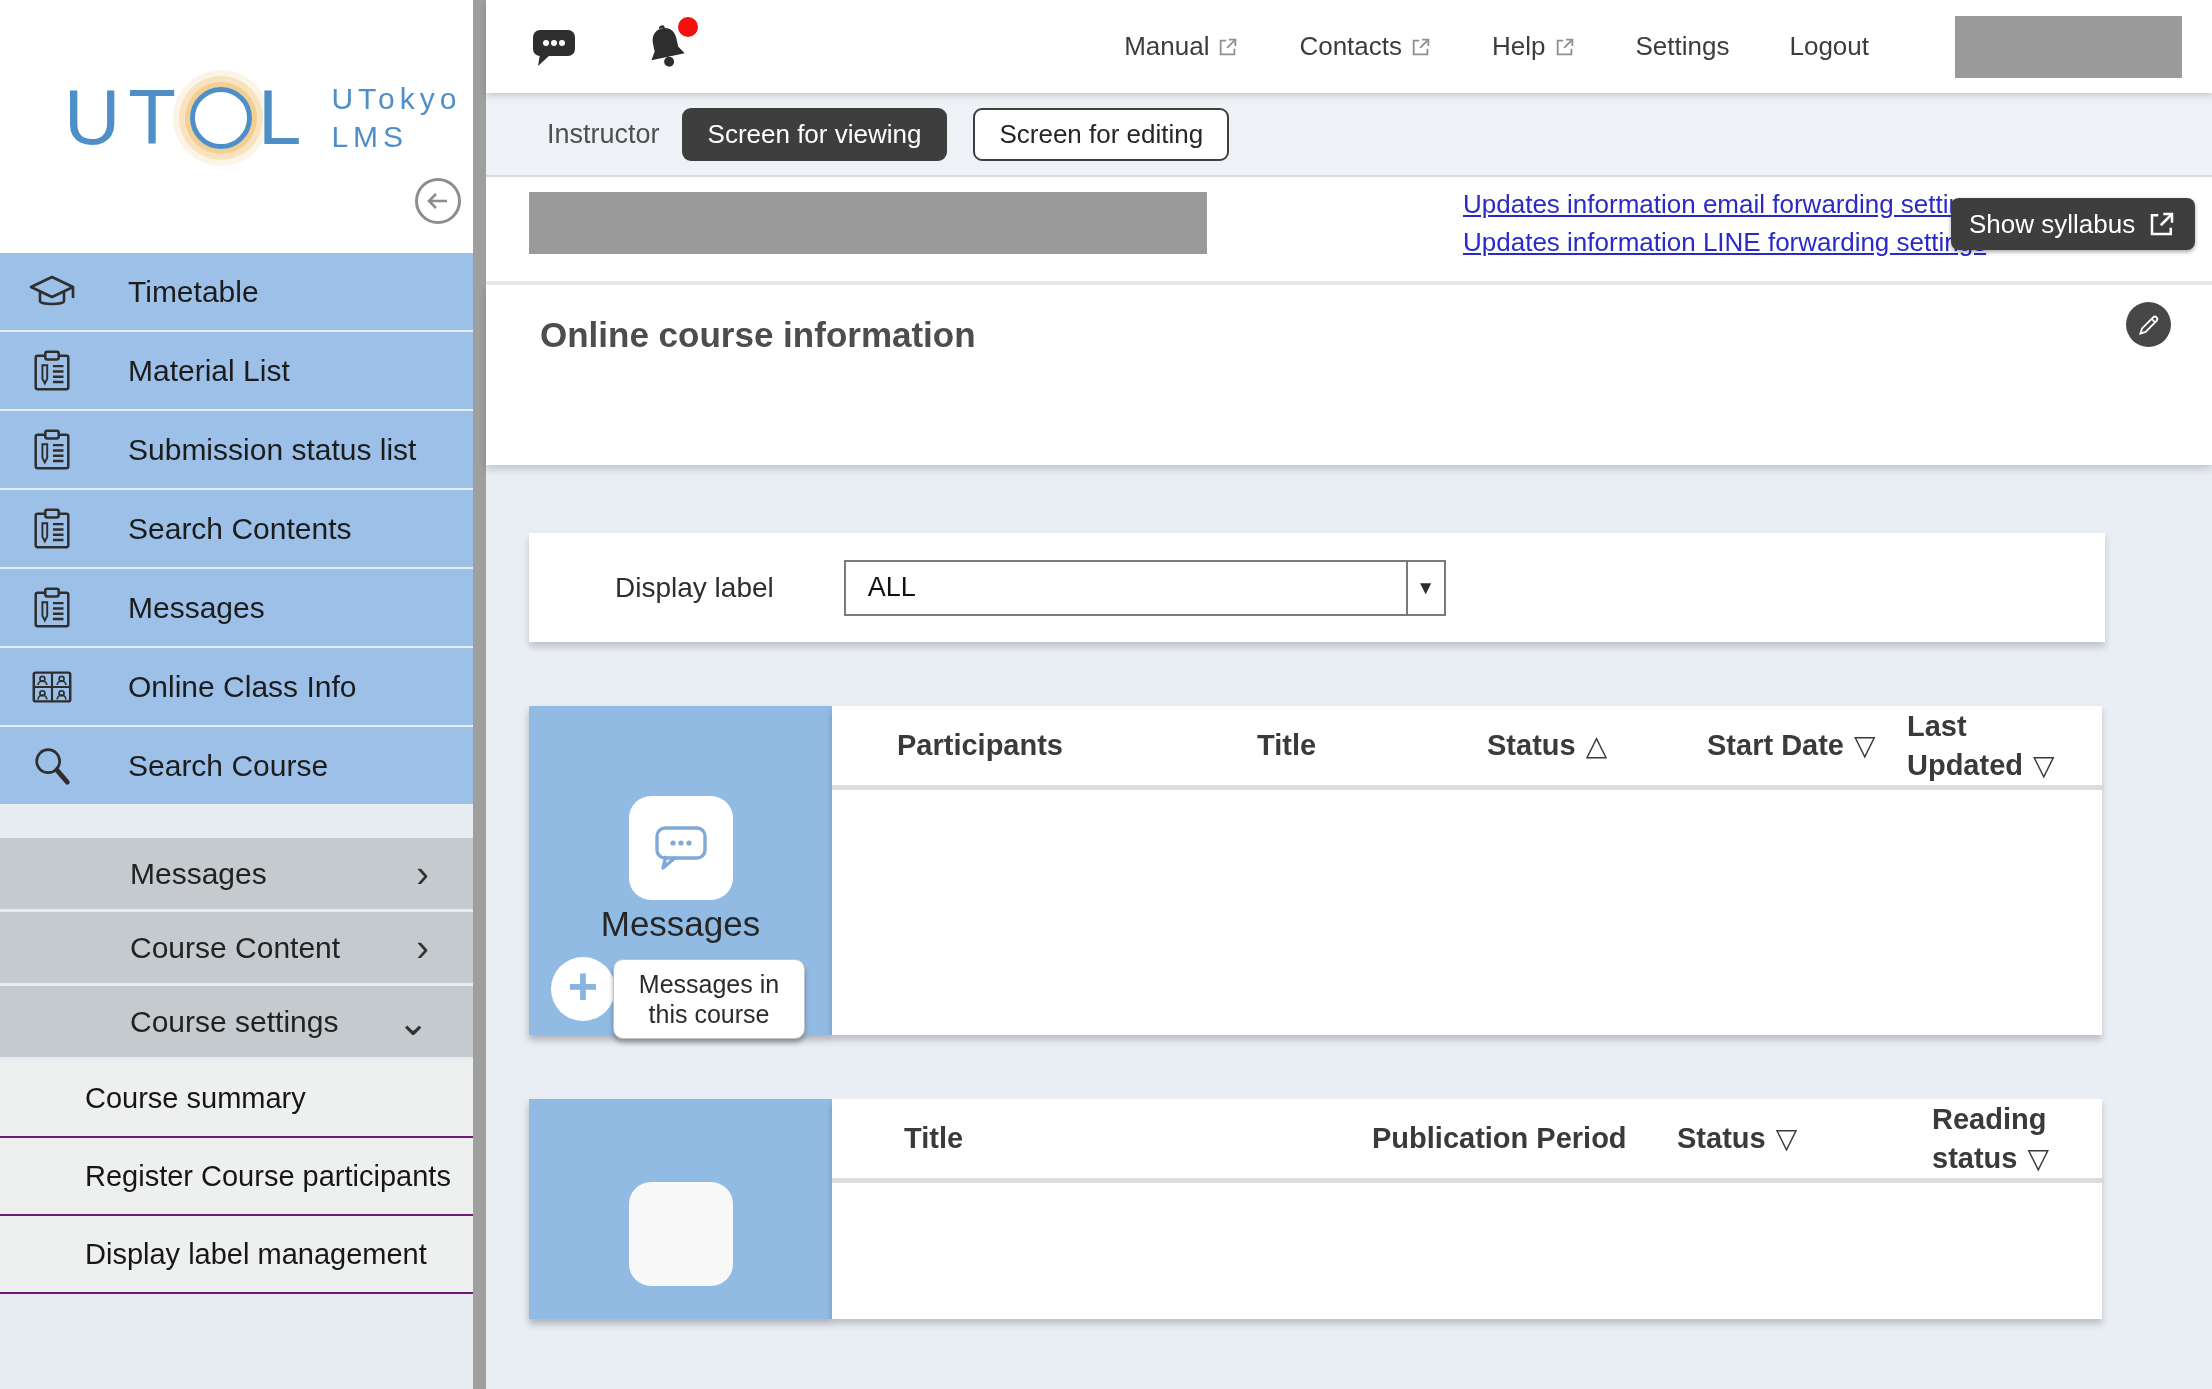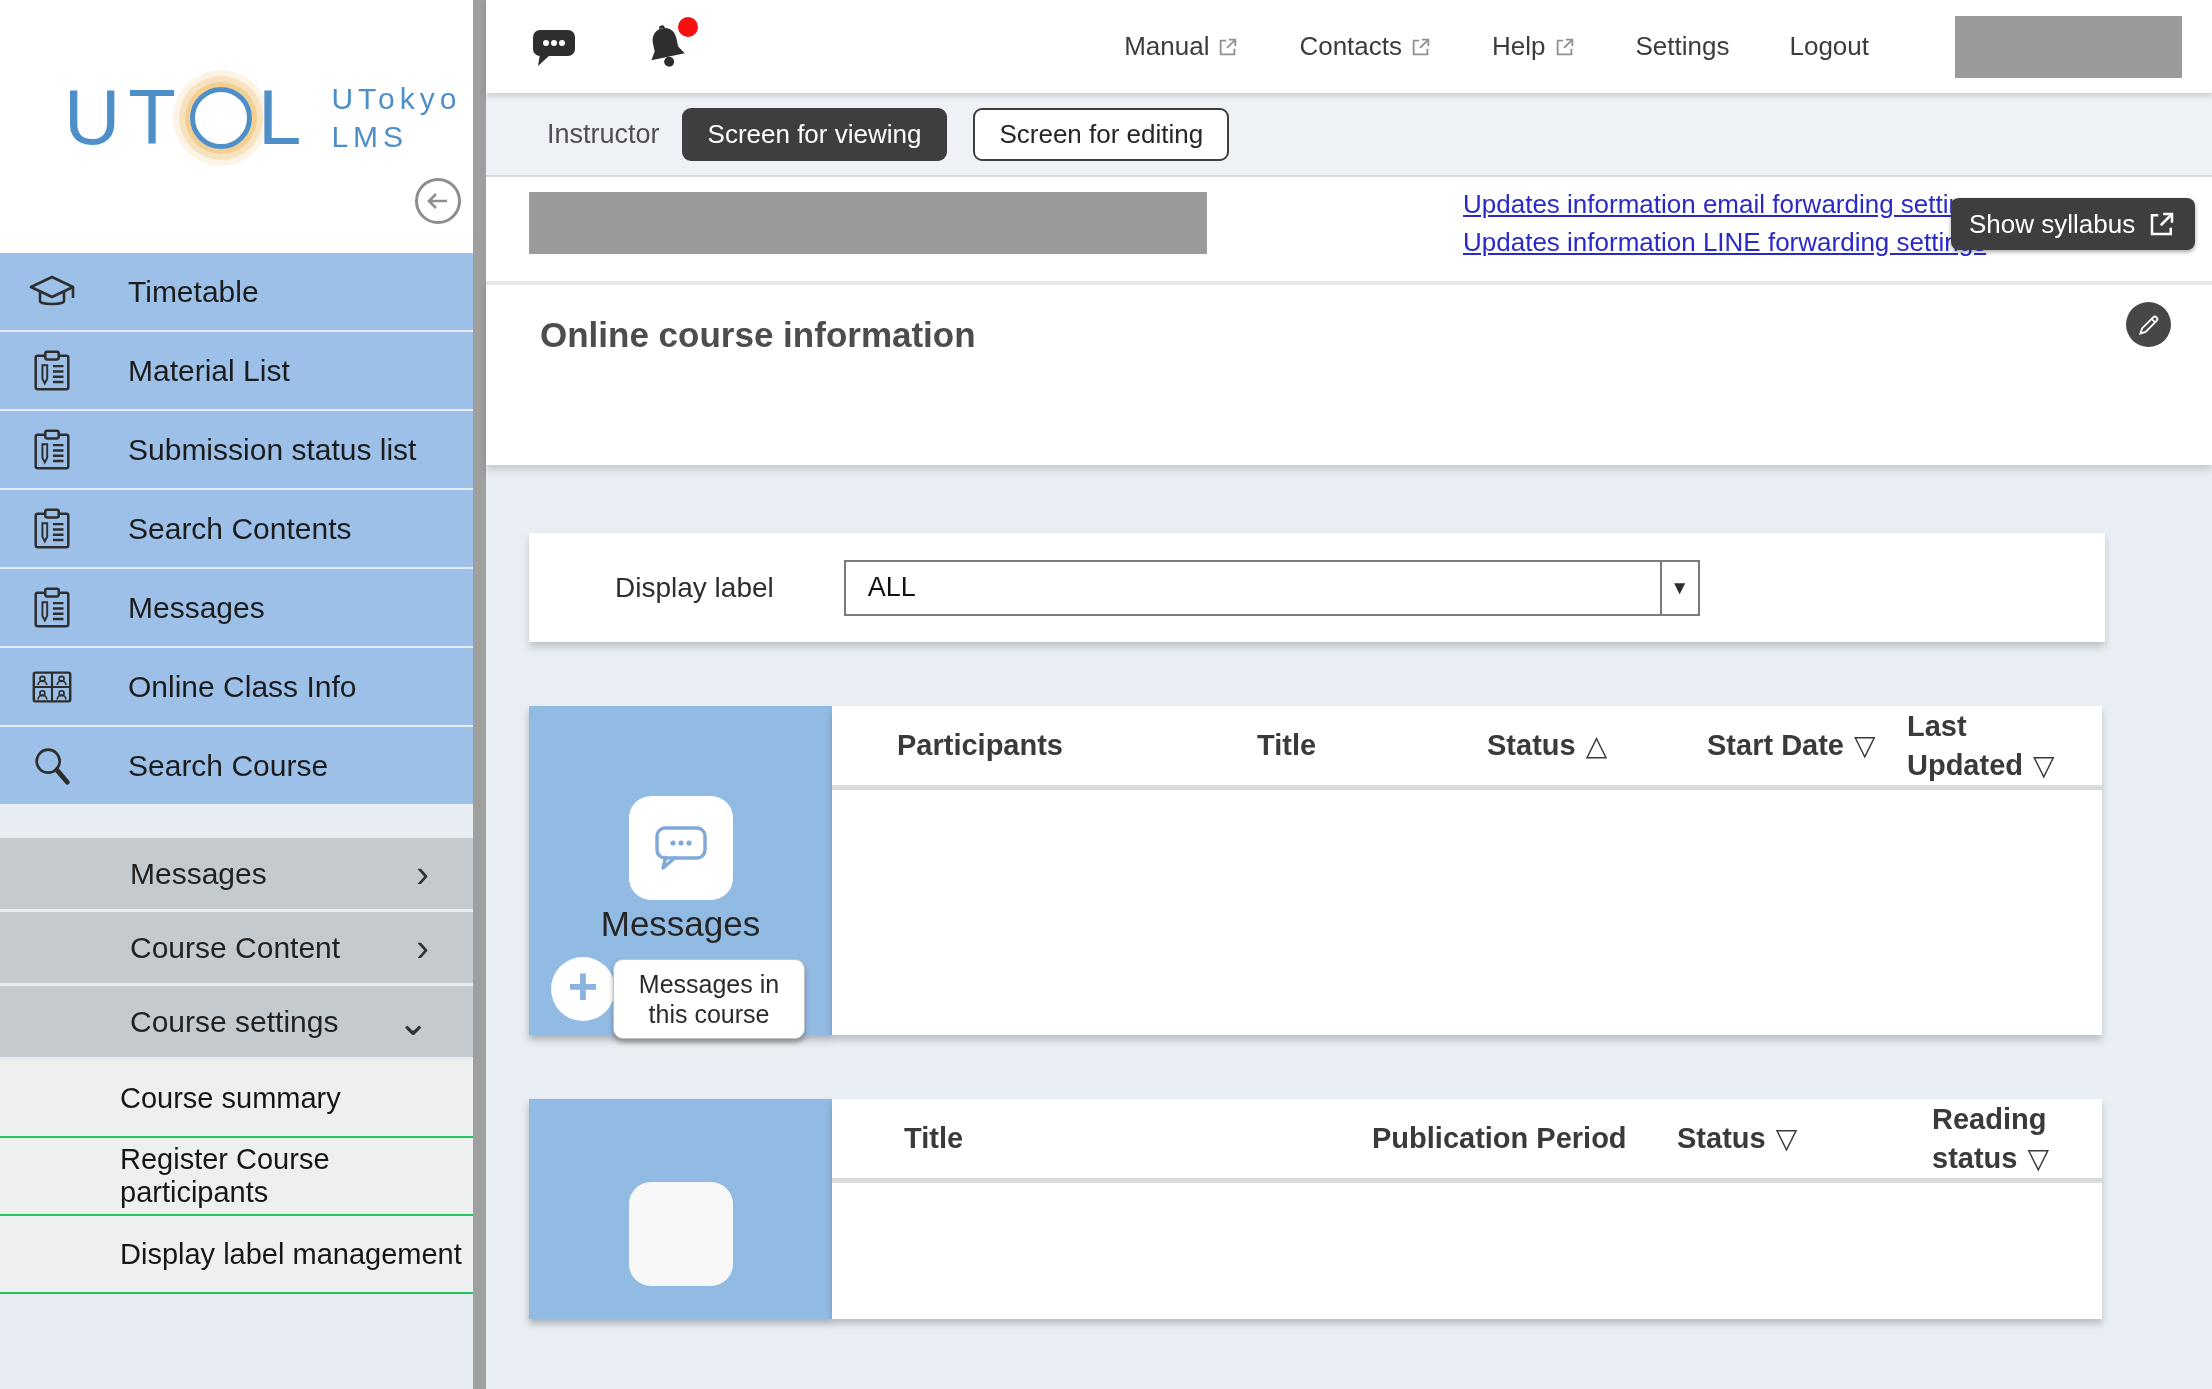--- a/index.html
+++ b/index.html
@@ -19,21 +19,21 @@
   .logo-sub { margin-left:22px; color:#4e8fc7; font-size:30px; letter-spacing:5px; line-height:1.25; }
   .collapse-btn { position:absolute; left:415px; top:178px; width:46px; height:46px; border-radius:50%;
                   border:3px solid #8d8d8d; background:#fff; color:#8d8d8d; display:flex; align-items:center; justify-content:center; cursor:pointer; }
   .menu-item { height:77px; margin-bottom:2px; background:#9cc0e8; display:flex; align-items:center; padding-left:28px; cursor:pointer; }
   .mi-icon { width:48px; height:48px; flex:0 0 48px; display:flex; align-items:center; justify-content:center; color:#2e2e2e; }
   .mi-label { margin-left:52px; font-size:30px; color:#1c1c1c; white-space:nowrap; }
   .menu-gap { height:32px; }
   .group-item { height:71px; margin-bottom:3px; background:#c5cacf; display:flex; align-items:center; padding:0 44px 0 130px; cursor:pointer; }
   .gi-label { font-size:30px; color:#222; }
   .gi-chevron { margin-left:auto; font-size:38px; color:#333; line-height:1; }
-  .sub-item { height:78px; background:#eef0ef; border-bottom:2px solid #22c55e; display:flex; align-items:center; padding-left:120px; cursor:pointer; }
+  .sub-item { height:78px; background:#eef0ef; border-bottom:2px solid #701a75; display:flex; align-items:center; padding-left:85px; cursor:pointer; }
   .sub-item:first-of-type { border-top:1px solid #dcdcdc; }
   .sub-label { font-size:29px; color:#161616; }
   .hl-red { border:5px solid #e8381c; padding:4px 18px 4px 24px; margin-left:-29px; }
 
   
   .main { position:relative; flex:1; min-width:0; }
   .topbar { position:relative; z-index:6; height:93px; background:#fff; display:flex; align-items:center;
             padding:0 30px 0 44px; box-shadow:0 3px 6px rgba(0,0,0,.16); }
   .chat-btn, .bell-btn { background:none; border:none; cursor:pointer; display:flex; align-items:center; }
   .bell-btn { margin-left:62px; position:relative; }
@@ -62,21 +62,21 @@
   .block2 .sec-heading { top:38px; }
   .block3 .sec-heading { top:30px; }
   .pencil-btn { position:absolute; left:1640px; width:45px; height:45px; border-radius:50%; background:#474747; border:none;
                 display:flex; align-items:center; justify-content:center; cursor:pointer; }
   .block2 .pencil-btn { top:19px; }
   .block3 .pencil-btn { top:17px; }
 
   .filter-card { margin:68px 0 0 43px; width:1576px; height:109px; background:#fff; box-shadow:0 5px 7px rgba(0,0,0,.18);
                  display:flex; align-items:center; }
   .filter-label { margin-left:86px; font-size:28px; color:#2e2e2e; }
-  .select { margin-left:70px; width:856px; height:56px; border:2px solid #7a7a7a; background:#fff; display:flex; align-items:stretch; cursor:pointer; }
+  .select { margin-left:70px; width:602px; height:56px; border:2px solid #7a7a7a; background:#fff; display:flex; align-items:stretch; cursor:pointer; }
   .select-value { flex:1; display:flex; align-items:center; padding-left:22px; font-size:27px; color:#111; }
   .select-arrow { width:38px; border-left:2px solid #7a7a7a; display:flex; align-items:center; justify-content:center; font-size:19px; color:#2d2d2d; }
 
   .card-row { margin:64px 0 0 43px; width:1573px; display:flex; }
   .row1 { height:329px; }
   .row2 { height:220px; }
   .blue-card { position:relative; width:303px; flex:0 0 303px; background:#92bbe4; box-shadow:0 5px 7px rgba(0,0,0,.25); }
   .icon-square { position:absolute; left:100px; width:104px; height:104px; border-radius:22px; background:#fff;
                  display:flex; align-items:center; justify-content:center; }
   .row1 .icon-square { top:90px; }

